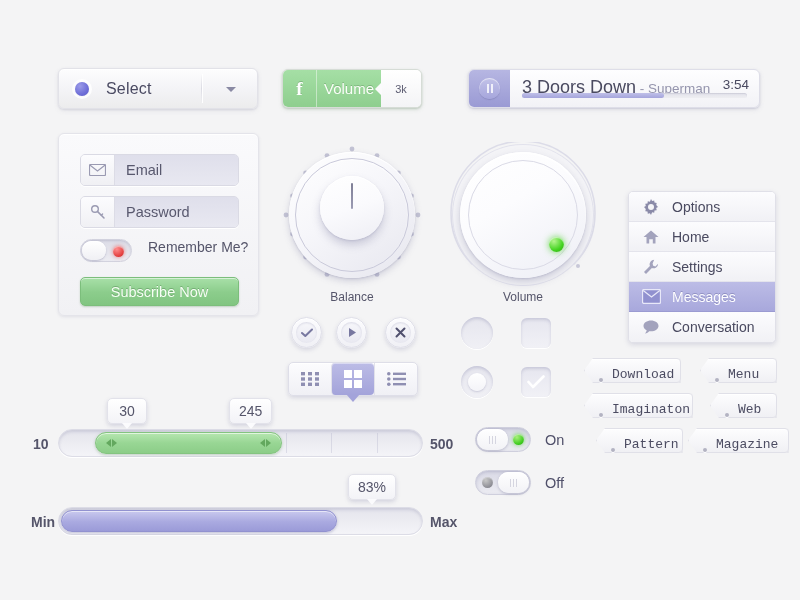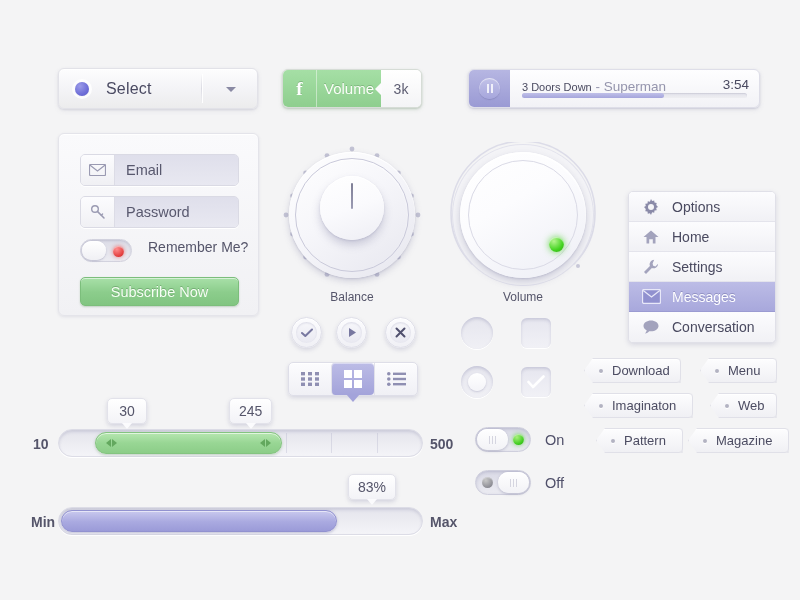--- a/index.html
+++ b/index.html
@@ -52,34 +52,34 @@
     background:linear-gradient(180deg,#a5dfa5 0%,#8ece8e 100%);
     border-right:1px solid rgba(255,255,255,.45);
     font-family:"Liberation Serif",serif; font-weight:bold; font-size:19px; color:#fff;
     text-shadow:0 -1px 0 rgba(90,140,90,.45); }
   #share-ctl .sh { flex:1; display:flex; align-items:center; justify-content:center;
     background:linear-gradient(180deg,#a5dfa5 0%,#8ece8e 100%);
     color:#fbfff9; font-size:15px; text-shadow:0 -1px 0 rgba(90,140,90,.45); position:relative; }
   #share-ctl .notch { position:absolute; right:-1px; top:50%; margin-top:-7px;
     width:0;height:0;border-top:7px solid transparent;border-bottom:7px solid transparent;border-right:7px solid #fbfbfc; }
   #share-ctl .cnt { width:40px; display:flex; align-items:center; justify-content:center;
-    background:linear-gradient(180deg,#ffffff 0%,#f4f4f6 100%); color:#5d5d72; font-size:14px; }
+    background:linear-gradient(180deg,#ffffff 0%,#f4f4f6 100%); color:#5d5d72; font-size:11px; }
 
   
   #player { left:468px; top:69px; width:292px; height:39px; border-radius:6px; overflow:hidden;
     background:linear-gradient(180deg,#fefeff 0%,#f2f2f6 100%);
     border:1px solid #dedee8; box-shadow:0 1px 2px rgba(110,110,150,.22),0 2px 5px rgba(110,110,150,.12); }
   #player .pause { position:absolute; left:0; top:0; width:41px; height:100%;
     background:linear-gradient(180deg,#b6b6e2 0%,#9a9ad4 100%); display:flex; align-items:center; justify-content:center; }
   #player .pause .circ { width:21px;height:21px;border-radius:50%;
     background:linear-gradient(180deg,#c2c2e8,#a6a6dc); box-shadow:inset 0 1px 1px rgba(255,255,255,.6),0 1px 1px rgba(80,80,130,.25);
     display:flex;align-items:center;justify-content:center;gap:2px; }
   #player .pause .bar { width:2px;height:9px;background:#f0f0fa; }
   #player .meta { position:absolute; left:53px; top:7px; right:10px; display:flex; justify-content:space-between; }
-  #player .artist { font-size:11px; color:#4a4a60;text-align:center; }
+  #player .artist { font-size:18px; color:#4a4a60;text-align:center; }
   #player .song { font-size:13.5px; color:#9595ad; }
   #player .time { font-size:13.5px; color:#4a4a60; }
   #player .ptrack { position:absolute; left:53px; right:12px; bottom:9px; height:5px; border-radius:3px;
     background:linear-gradient(180deg,#e2e2ea,#eeeef2); box-shadow:inset 0 1px 1px rgba(130,130,160,.2); }
   #player .pfill { position:absolute; left:0; top:0; bottom:0; width:63%; border-radius:3px;
     background:linear-gradient(180deg,#c0c0e8,#a4a4dc); }
 
   
   #login { left:58px; top:133px; width:201px; height:183px; border-radius:6px;
     background:linear-gradient(180deg,#fafafc 0%,#f1f1f4 100%);
@@ -158,26 +158,26 @@
     background:linear-gradient(180deg,#e6e6ee,#f0f0f5);
     box-shadow:inset 0 2px 3px rgba(120,120,160,.28), 0 1px 0 #fff; }
   .radio .sel { position:absolute; left:7px; top:7px; width:18px; height:18px; border-radius:50%;
     background:linear-gradient(180deg,#ffffff,#f4f4f8); box-shadow:0 1px 2px rgba(110,110,150,.3); }
   .cbox { position:absolute; width:30px; height:30px; border-radius:6px;
     background:linear-gradient(180deg,#e6e6ef,#f1f1f6);
     box-shadow:inset 0 2px 3px rgba(120,120,160,.26), 0 1px 0 #fff;
     display:flex; align-items:center; justify-content:center; }
 
   
-  .tag { position:absolute; height:25px; display:flex; align-items:center;
+  .tag { position:absolute; height:25px; display:flex; align-items:flex-end;
     background:linear-gradient(180deg,#fdfdfe 0%,#f0f0f4 100%);
     border:1px solid #e0e0e8; border-radius:0 4px 4px 0;
     box-shadow:0 1px 2px rgba(115,115,155,.22), inset 0 1px 0 #fff;
     clip-path: polygon(9px 0, 100% 0, 100% 100%, 9px 100%, 0 50%);
-    padding-left:14px; font-size:13px; color:#4c4c62; }
+    padding-left:14px; font-size:13px; color:#4c4c62;font-family:Liberation Mono, monospace; }
   .tag .tdot { width:4px; height:4px; border-radius:50%; background:#b3b3c2;
     box-shadow:0 1px 0 #fff; margin-right:9px; }
 
   
   #range-slider { left:58px; top:429px; width:365px; height:28px; }
   #range-slider .ticks { position:absolute; left:0; right:0; top:3px; bottom:3px; display:flex; }
   #range-slider .ticks i { flex:1; border-right:1px solid rgba(170,170,195,.30); }
   #range-slider .ticks i:last-child { border-right:none; }
   #range-fill { position:absolute; top:2px; bottom:2px; border-radius:12px;
     background:linear-gradient(180deg,#b6e6b0 0%,#98d694 50%,#8ccd88 100%);

